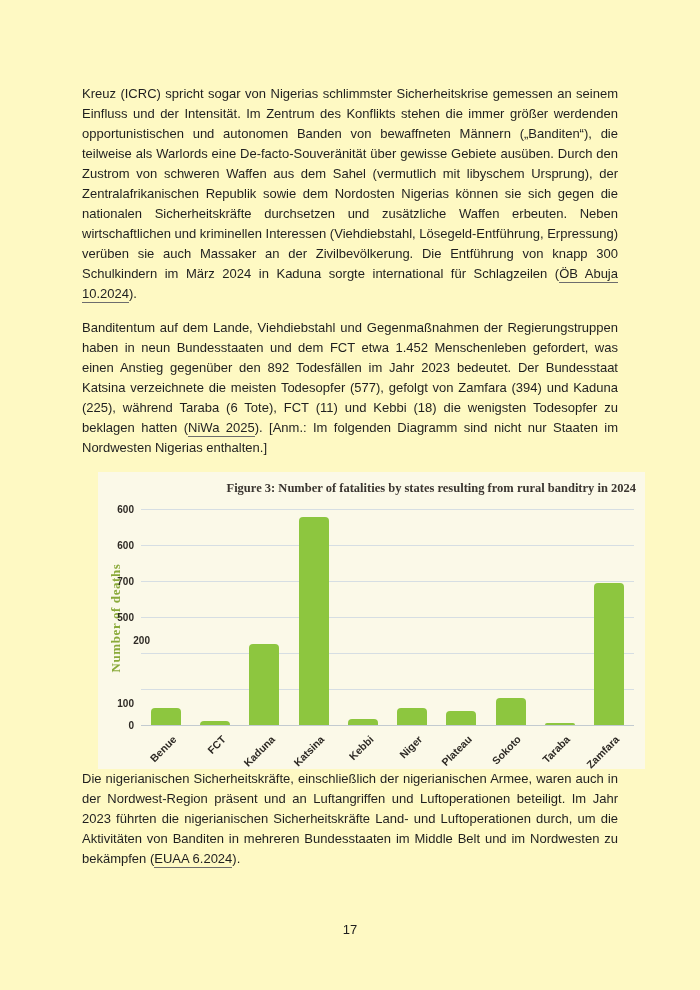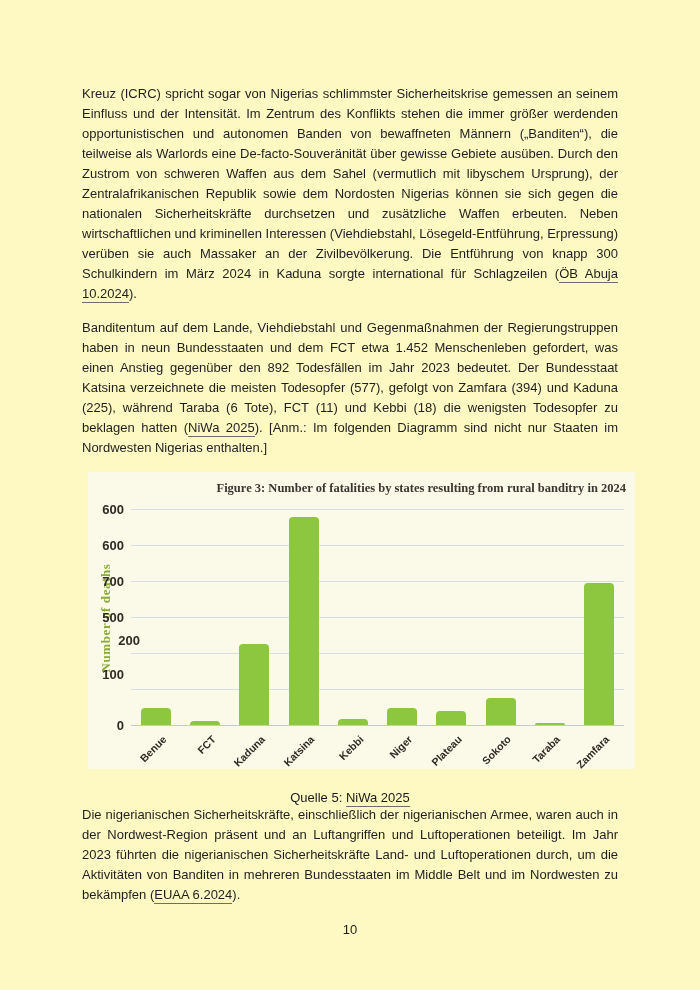--- a/index.html
+++ b/index.html
@@ -26,21 +26,21 @@
     color:#1f1f1f;
   }
   .doc-link{
     border-bottom:1px solid #6d6d6d;
     padding-bottom:0.5px;
   }
   
   .chart{
     position:relative;
     width:547px;height:297px;
-    margin:6px 0 0 6px;
+    margin:6px 0 0 16px;
   }
   .chart-title{
     position:absolute;
     top:9px;right:9px;
     font-family:"Liberation Serif", serif;
     font-weight:bold;
     font-size:12.5px;
   }
   .y-axis-title{
     position:absolute;
@@ -52,21 +52,21 @@
     font-weight:bold;
     font-size:13px;
     letter-spacing:0.6px;
     text-align:center;
   }
   .gridline{position:absolute;height:1px;}
   .ytick{
     position:absolute;
     left:0;width:36px;
     text-align:right;
-    font-size:13px;font-weight:bold;
+    font-size:10px;font-weight:bold;
     line-height:11px;
   }
   .bar{position:absolute;border-radius:4px 4px 0 0;}
   .xlab{position:absolute;width:0;height:0;}
   .xlab span{
     position:absolute;right:0;top:0;
     white-space:nowrap;
     transform:rotate(-45deg);
     transform-origin:100% 0;
     font-size:10.5px;font-weight:bold;
@@ -96,21 +96,21 @@
     <p class="body-para"><span>Kreuz (ICRC) spricht sogar von Nigerias schlimmster Sicherheitskrise gemessen an seinem Einfluss und der Intensität. Im Zentrum des Konflikts stehen die immer größer werdenden opportunistischen und autonomen Banden von bewaffneten Männern („Banditen“), die teilweise als Warlords eine De-facto-Souveränität über gewisse Gebiete ausüben. Durch den Zustrom von schweren Waffen aus dem Sahel (vermutlich mit libyschem Ursprung), der Zentralafrikanischen Republik sowie dem Nordosten Nigerias können sie sich gegen die nationalen Sicherheitskräfte durchsetzen und zusätzliche Waffen erbeuten. Neben wirtschaftlichen und kriminellen Interessen (Viehdiebstahl, Lösegeld-Entführung, Erpressung) verüben sie auch Massaker an der Zivilbevölkerung. Die Entführung von knapp 300 Schulkindern im März 2024 in Kaduna sorgte international für Schlagzeilen (</span><span class="doc-link">ÖB Abuja 10.2024</span><span>).</span></p>
 
     <p class="body-para"><span>Banditentum auf dem Lande, Viehdiebstahl und Gegenmaßnahmen der Regierungstruppen haben in neun Bundesstaaten und dem FCT etwa 1.452 Menschenleben gefordert, was einen Anstieg gegenüber den 892 Todesfällen im Jahr 2023 bedeutet. Der Bundesstaat Katsina verzeichnete die meisten Todesopfer (577), gefolgt von Zamfara (394) und Kaduna (225), während Taraba (6 Tote), FCT (11) und Kebbi (18) die wenigsten Todesopfer zu beklagen hatten (</span><span class="doc-link">NiWa 2025</span><span>). [Anm.: Im folgenden Diagramm sind nicht nur Staaten im Nordwesten Nigerias enthalten.]</span></p>
 
     <div class="chart" id="chart" style="background: rgb(251, 249, 232);">
       <div class="chart-title" style="color: rgb(59, 54, 49);">Figure 3: Number of fatalities by states resulting from rural banditry in 2024</div>
       <div class="y-axis-title" style="color: rgb(138, 170, 58);">Number of deaths</div>
     <div class="gridline" style="left: 43px; width: 493px; top: 253px; background: rgb(195, 203, 208);"></div>
         <div class="ytick" style="top: 247.5px; color: rgb(46, 42, 37);">0</div>
         <div class="gridline" style="left: 43px; width: 493px; top: 217px; background: rgb(214, 222, 227);"></div>
-        <div class="ytick" style="top: 197px; color: rgb(46, 42, 37);">100</div>
+        <div class="ytick" style="top: 226px; color: rgb(46, 42, 37);">100</div>
         <div class="gridline" style="left: 43px; width: 493px; top: 181px; background: rgb(214, 222, 227);"></div>
         <div class="ytick" style="top: 163px; color: rgb(46, 42, 37); padding-left: 16px;">200</div>
         <div class="gridline" style="left: 43px; width: 493px; top: 145px; background: rgb(214, 222, 227);"></div>
         <div class="ytick" style="top: 139.5px; color: rgb(46, 42, 37);">500</div>
         <div class="gridline" style="left: 43px; width: 493px; top: 109px; background: rgb(214, 222, 227);"></div>
         <div class="ytick" style="top: 103.5px; color: rgb(46, 42, 37);">700</div>
         <div class="gridline" style="left: 43px; width: 493px; top: 73px; background: rgb(214, 222, 227);"></div>
         <div class="ytick" style="top: 67.5px; color: rgb(46, 42, 37);">600</div>
         <div class="gridline" style="left: 43px; width: 493px; top: 37px; background: rgb(214, 222, 227);"></div>
         <div class="ytick" style="top: 31.5px; color: rgb(46, 42, 37);">600</div>
@@ -149,20 +149,19 @@
         <div class="bar" title="Taraba: 6" style="left: 447.05px; width: 30px; top: 250.84px; height: 2.16px; background: rgb(141, 198, 63);"></div>
         <div class="xlab" style="left: 466.05px; top: 261px;">
           <span style="color: rgb(46, 42, 37);">Taraba</span>
         </div>
         <div class="bar" title="Zamfara: 394" style="left: 496.35px; width: 30px; top: 111.16px; height: 141.84px; background: rgb(141, 198, 63);"></div>
         <div class="xlab" style="left: 515.35px; top: 261px;">
           <span style="color: rgb(46, 42, 37);">Zamfara</span>
         </div>
       </div>
 
-    <div class="fig-caption"><span>Quelle 5: </span><span class="doc-link">NiWa 2025</span></div>
 
     <p class="body-para para-after-chart"><span>Die nigerianischen Sicherheitskräfte, einschließlich der nigerianischen Armee, waren auch in der Nordwest-Region präsent und an Luftangriffen und Luftoperationen beteiligt. Im Jahr 2023 führten die nigerianischen Sicherheitskräfte Land- und Luftoperationen durch, um die Aktivitäten von Banditen in mehreren Bundesstaaten im Middle Belt und im Nordwesten zu bekämpfen (</span><span class="doc-link">EUAA 6.2024</span><span>).</span></p>
 
   </div>
 
-  <div class="page-number">10</div>
+  <div class="page-number">17</div>
 </div>
 
 </body></html>

